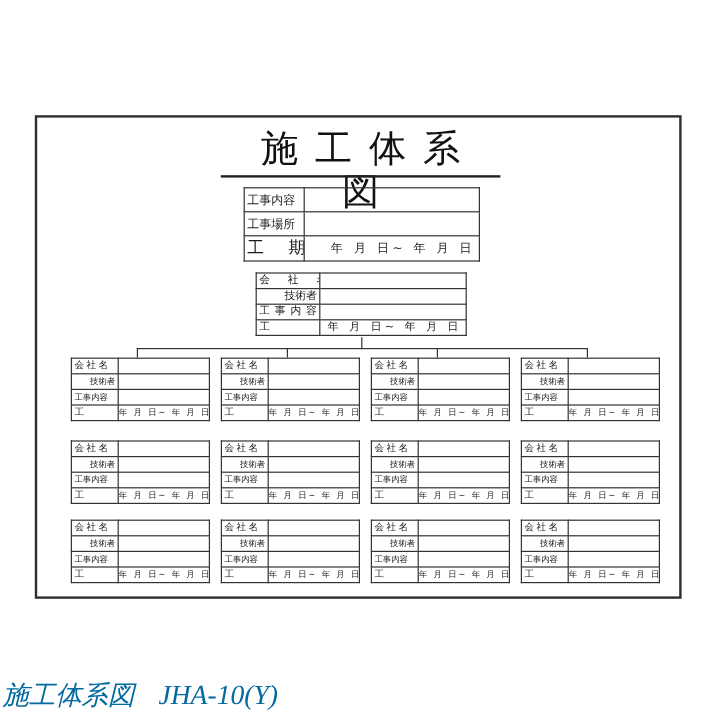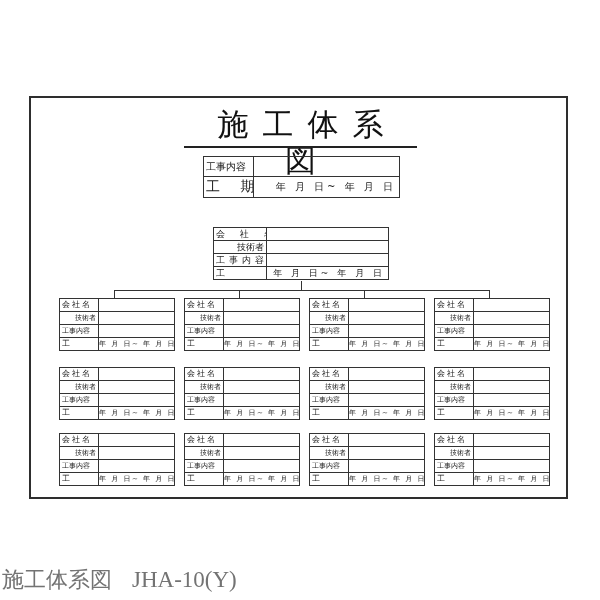--- a/index.html
+++ b/index.html
@@ -33,35 +33,39 @@
     .small-box td { height: 12px; font-size: 7px; line-height: 12px; }
     .small-box td.lbl { width: 36px; padding-left: 2px; font-size: 8px; }
     .small-box td.lbl.right { text-align: right; padding-right: 2px; font-size: 7px; }
     .small-box td.lbl.compact { font-size: 7px; }
     .small-box td.val { font-size: 7px; text-align: right; padding-right: 2px; letter-spacing: 1.5px; }
     .small-box .spaced { letter-spacing: 2px; }
     .small-box .period-lbl { letter-spacing: 14px; }
     
     .line { position: absolute; background: #333; }
     .caption { position: absolute; left: 2px; top: 565px; font-family: "DejaVu Serif", serif;
-               font-size: 22px; color: #737373; white-space: nowrap; }
+               font-size: 22px; color: #0369a1; white-space: nowrap; font-style: italic; }
     .caption .code { margin-left: 20px; font-family: "Liberation Serif", serif; font-size: 23px; }
   </style>
 </head>
 <body>
 
 <div class="board"></div>
 
 <div class="title">施工体系図</div>
 <div class="title-underline"></div>
 
 <table class="form top-box">
   <tbody>
       <tr>
     <td class="lbl">工事内容</td>
+    <td class="val"></td>
+  </tr>
+  <tr>
+    <td class="lbl">工事場所</td>
     <td class="val"></td>
   </tr>
   <tr class="period">
     <td class="lbl">工 期</td>
     <td class="val">年 月 日~ 年 月 日</td>
   </tr>
 </tbody>
   </table>
 
 <table class="form mid-box">

